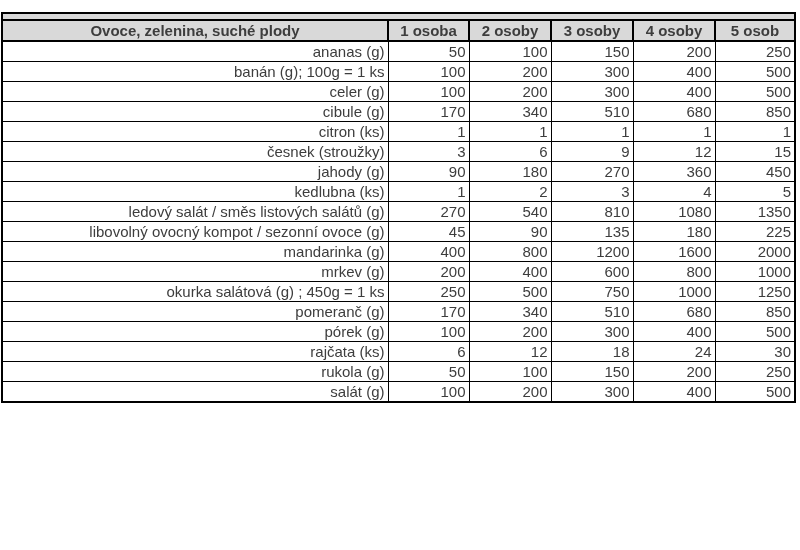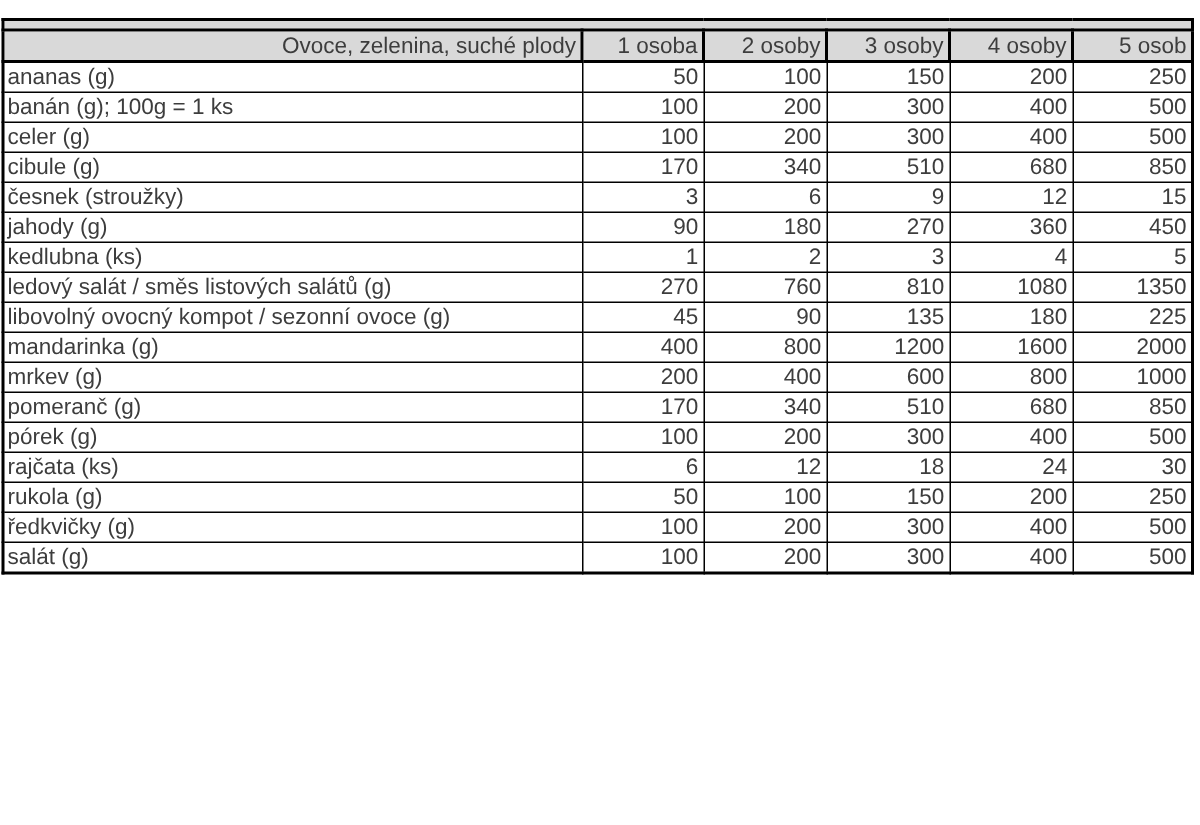--- a/index.html
+++ b/index.html
@@ -49,26 +49,27 @@
   tr.strip-row td {
     height: 7px;
     line-height: 7px;
     padding: 0;
     background: var(--header-bg);
     border: 2px solid var(--border);
   }
   tr.header-row th {
     background: var(--header-bg);
     border: 2px solid var(--border);
-    text-align: right;
+    text-align: center;
     height: 19px;
     padding-left: 3px;
+    font-weight: bold;
   }
   tbody th.row-label {
-    text-align: left;
+    text-align: right;
     padding-left: 2px;
     background: #ffffff;
   }
   tbody td.value-cell {
     text-align: right;
     padding-right: 3px;
     background: #ffffff;
   }
 </style>
 </head>
@@ -124,20 +125,28 @@
         </tr>
         <tr>
           <th class="row-label">cibule (g)</th>
           <td class="value-cell">170</td>
           <td class="value-cell">340</td>
           <td class="value-cell">510</td>
           <td class="value-cell">680</td>
           <td class="value-cell">850</td>
         </tr>
         <tr>
+          <th class="row-label">citron (ks)</th>
+          <td class="value-cell">1</td>
+          <td class="value-cell">1</td>
+          <td class="value-cell">1</td>
+          <td class="value-cell">1</td>
+          <td class="value-cell">1</td>
+        </tr>
+        <tr>
           <th class="row-label">česnek (stroužky)</th>
           <td class="value-cell">3</td>
           <td class="value-cell">6</td>
           <td class="value-cell">9</td>
           <td class="value-cell">12</td>
           <td class="value-cell">15</td>
         </tr>
         <tr>
           <th class="row-label">jahody (g)</th>
           <td class="value-cell">90</td>
@@ -150,21 +159,21 @@
           <th class="row-label">kedlubna (ks)</th>
           <td class="value-cell">1</td>
           <td class="value-cell">2</td>
           <td class="value-cell">3</td>
           <td class="value-cell">4</td>
           <td class="value-cell">5</td>
         </tr>
         <tr>
           <th class="row-label">ledový salát / směs listových salátů (g)</th>
           <td class="value-cell">270</td>
-          <td class="value-cell">760</td>
+          <td class="value-cell">540</td>
           <td class="value-cell">810</td>
           <td class="value-cell">1080</td>
           <td class="value-cell">1350</td>
         </tr>
         <tr>
           <th class="row-label">libovolný ovocný kompot / sezonní ovoce (g)</th>
           <td class="value-cell">45</td>
           <td class="value-cell">90</td>
           <td class="value-cell">135</td>
           <td class="value-cell">180</td>
@@ -180,20 +189,28 @@
         </tr>
         <tr>
           <th class="row-label">mrkev (g)</th>
           <td class="value-cell">200</td>
           <td class="value-cell">400</td>
           <td class="value-cell">600</td>
           <td class="value-cell">800</td>
           <td class="value-cell">1000</td>
         </tr>
         <tr>
+          <th class="row-label">okurka salátová (g) ; 450g = 1 ks</th>
+          <td class="value-cell">250</td>
+          <td class="value-cell">500</td>
+          <td class="value-cell">750</td>
+          <td class="value-cell">1000</td>
+          <td class="value-cell">1250</td>
+        </tr>
+        <tr>
           <th class="row-label">pomeranč (g)</th>
           <td class="value-cell">170</td>
           <td class="value-cell">340</td>
           <td class="value-cell">510</td>
           <td class="value-cell">680</td>
           <td class="value-cell">850</td>
         </tr>
         <tr>
           <th class="row-label">pórek (g)</th>
           <td class="value-cell">100</td>
@@ -212,28 +229,20 @@
         </tr>
         <tr>
           <th class="row-label">rukola (g)</th>
           <td class="value-cell">50</td>
           <td class="value-cell">100</td>
           <td class="value-cell">150</td>
           <td class="value-cell">200</td>
           <td class="value-cell">250</td>
         </tr>
         <tr>
-          <th class="row-label">ředkvičky (g)</th>
-          <td class="value-cell">100</td>
-          <td class="value-cell">200</td>
-          <td class="value-cell">300</td>
-          <td class="value-cell">400</td>
-          <td class="value-cell">500</td>
-        </tr>
-        <tr>
           <th class="row-label">salát (g)</th>
           <td class="value-cell">100</td>
           <td class="value-cell">200</td>
           <td class="value-cell">300</td>
           <td class="value-cell">400</td>
           <td class="value-cell">500</td>
         </tr>
       </tbody>
   </table>
 </div>

